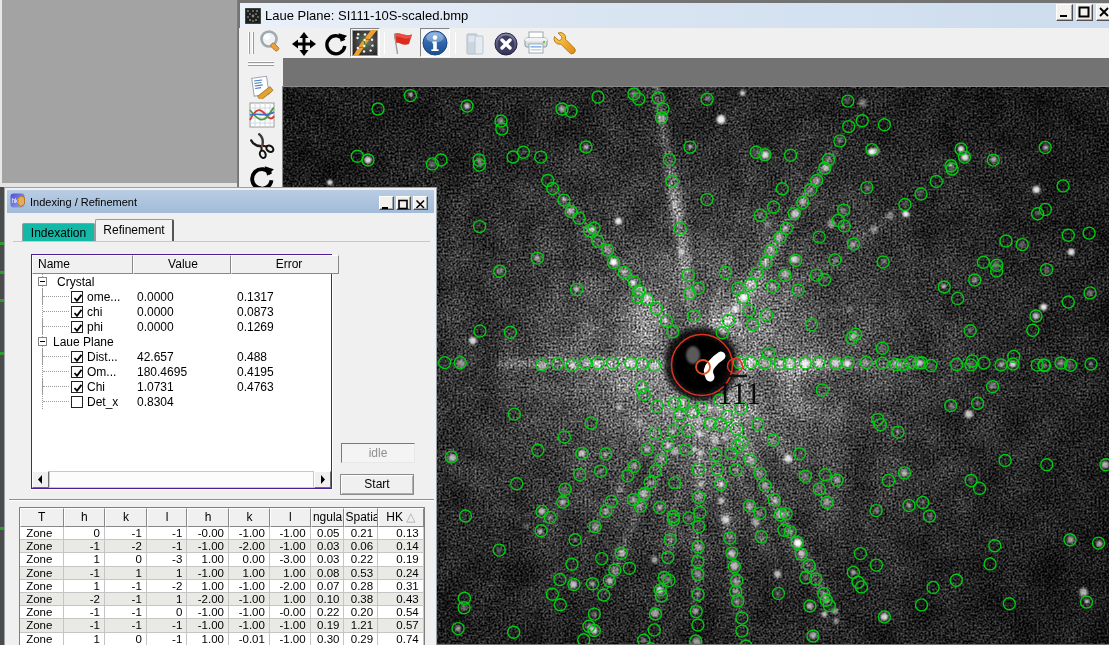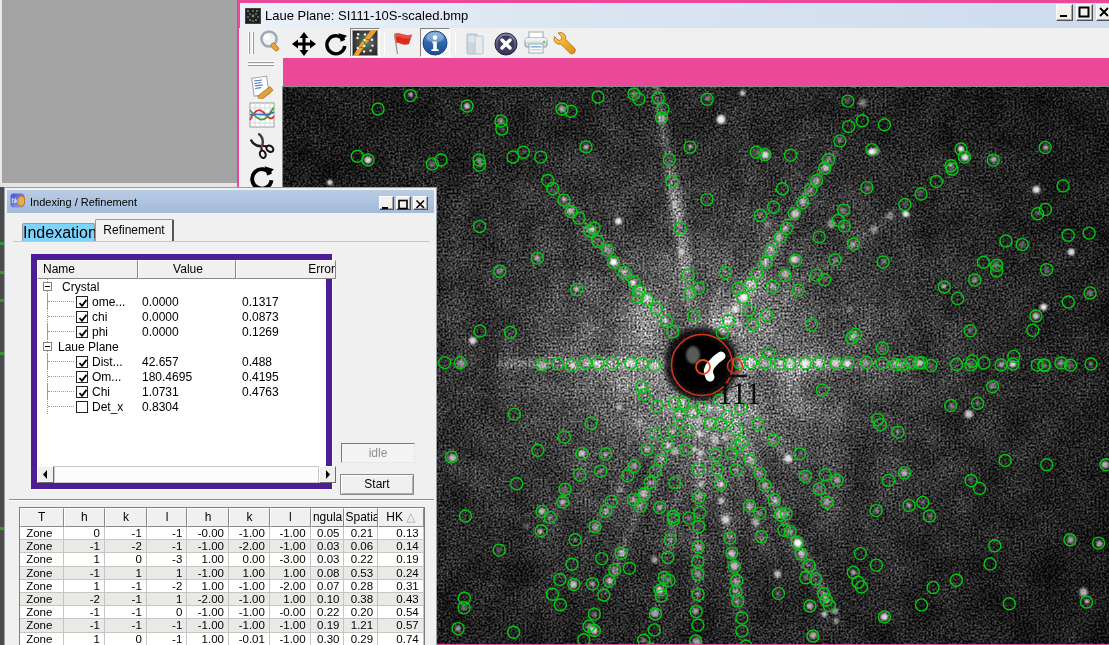--- a/index.html
+++ b/index.html
@@ -17,21 +17,21 @@
 .hc { height:19px; background:#f0f0f0; border:1px solid #fff; border-right-color:#888; border-bottom-color:#888; font-size:12px; text-align:center; line-height:17px; flex:none; overflow:hidden; white-space:nowrap; }
 .dr { display:flex; height:13.2px; background:#fff; }
 .dr.odd { background:#e9e9e5; }
 .dc { font-size:11.5px; line-height:12.5px; text-align:right; padding-right:4px; border-right:1px solid #c5c5c5; border-bottom:1px solid #c5c5c5; flex:none; }
 </style></head>
 <body>
 
 <div class="abs" style="left:0;top:0;width:237px;height:187px;background:#a3a3a3;border-left:2px solid #e8e8e8"></div>
 <div class="abs" style="left:0;top:183px;width:237px;height:4px;background:#e4e4e4"></div>
 
-<div class="abs" style="left:237px;top:0;width:872px;height:645px;background:#ec4899;border-left:1px solid #7e7e7e">
+<div class="abs" style="left:237px;top:0;width:872px;height:645px;background:#737373;border-left:1px solid #7e7e7e">
 
   <div class="abs" style="left:2px;top:3px;right:0;height:25px;background:linear-gradient(to right,#ebf1f9 0%,#dae5f2 40%,#ccdcee 100%);display:flex;align-items:center">
     <span style="margin-left:5px;display:inline-flex">
         <svg width="16" height="16" viewBox="0 0 16 16">
           <rect width="16" height="16" fill="#1c1f1c" stroke="#666" stroke-width="1"></rect>
           <g fill="#cfd8cf">
             <circle cx="8" cy="8" r="1.4" fill="#888"></circle>
             <circle cx="3" cy="3" r="0.8"></circle>
             <circle cx="12" cy="3" r="0.8"></circle>
             <circle cx="5" cy="6" r="0.7"></circle>
@@ -938,29 +938,29 @@
   <div style="position:absolute;left:374px;top:8px;width:15px;height:14px;background:#f2f1ee;border:1px solid #fff;border-right-color:#505050;border-bottom-color:#505050;box-shadow:inset -1px -1px 0 #a8a8a8"><svg width="13" height="12">
         <rect x="2" y="8" width="6" height="2" fill="#000"></rect>
       </svg></div>
     <div style="position:absolute;left:391px;top:8px;width:15px;height:14px;background:#f2f1ee;border:1px solid #fff;border-right-color:#505050;border-bottom-color:#505050;box-shadow:inset -1px -1px 0 #a8a8a8"><svg width="13" height="12">
         <rect x="2" y="1.5" width="8" height="8" fill="none" stroke="#000" stroke-width="1.6"></rect>
       </svg></div>
     <div style="position:absolute;left:408px;top:8px;width:15px;height:14px;background:#f2f1ee;border:1px solid #fff;border-right-color:#505050;border-bottom-color:#505050;box-shadow:inset -1px -1px 0 #a8a8a8"><svg width="13" height="12">
         <path d="M2.5 1.5 L10 9 M10 1.5 L2.5 9" stroke="#000" stroke-width="1.6"></path>
       </svg></div>
 
-  <div class="abs" style="left:17px;top:35px;width:73px;height:18px;background:#7dd3fc;border:1px solid #9a9a9a;border-bottom:none;border-radius:2px 2px 0 0;font-size:16px;text-align:center;line-height:18px">Indexation</div>
+  <div class="abs" style="left:17px;top:35px;width:73px;height:18px;background:#14b8a6;border:1px solid #9a9a9a;border-bottom:none;border-radius:2px 2px 0 0;font-size:12px;text-align:center;line-height:18px">Indexation</div>
   <div class="abs" style="left:90px;top:31px;width:79px;height:22px;background:#f2f2f2;border:1px solid #9a9a9a;border-bottom:none;border-right:2px solid #555;border-radius:2px 2px 0 0;font-size:12px;text-align:center;line-height:20px">Refinement</div>
   <div class="abs" style="left:8px;top:53px;width:417px;height:1px;background:#fff;border-top:1px solid #c8c8c8"></div>
 
-  <div class="abs" style="left:26px;top:66px;width:301px;height:235px;background:#fff;border:6px solid #4c1d95;box-shadow:1px 1px 0 #fff">
+  <div class="abs" style="left:26px;top:66px;width:301px;height:235px;background:#fff;border:1px solid #4c1d95;box-shadow:1px 1px 0 #fff">
     <div style="display:flex">
       <div class="hc" style="width:101px;text-align:left;padding-left:5px">Name</div>
       <div class="hc" style="width:98px;text-align:center;padding-left:2px">Value</div>
-      <div class="hc" style="width:100px;text-align:right;padding-left:8px">Error</div>
+      <div class="hc" style="width:108px;text-align:center;padding-left:8px">Error</div>
     </div>
     <div style="position:relative">
       <div class="abs" style="left:10px;top:0;width:1px;height:125px;border-left:1px dotted #9a9a9a"></div>
       <div class="trow">
           <span class="ebox">
             <span class="em"></span>
           </span>
           <span style="margin-left:10px">Crystal</span>
         </div>
         <div class="trow">

